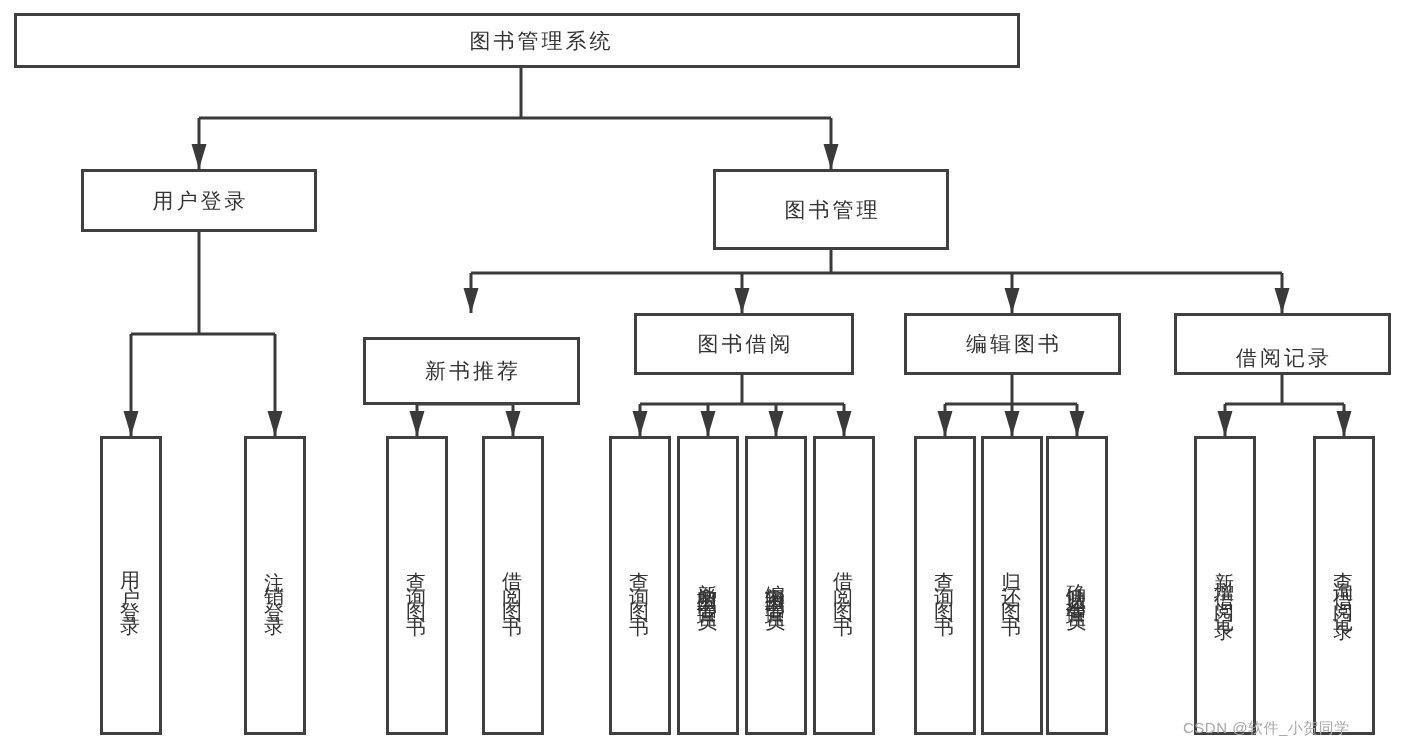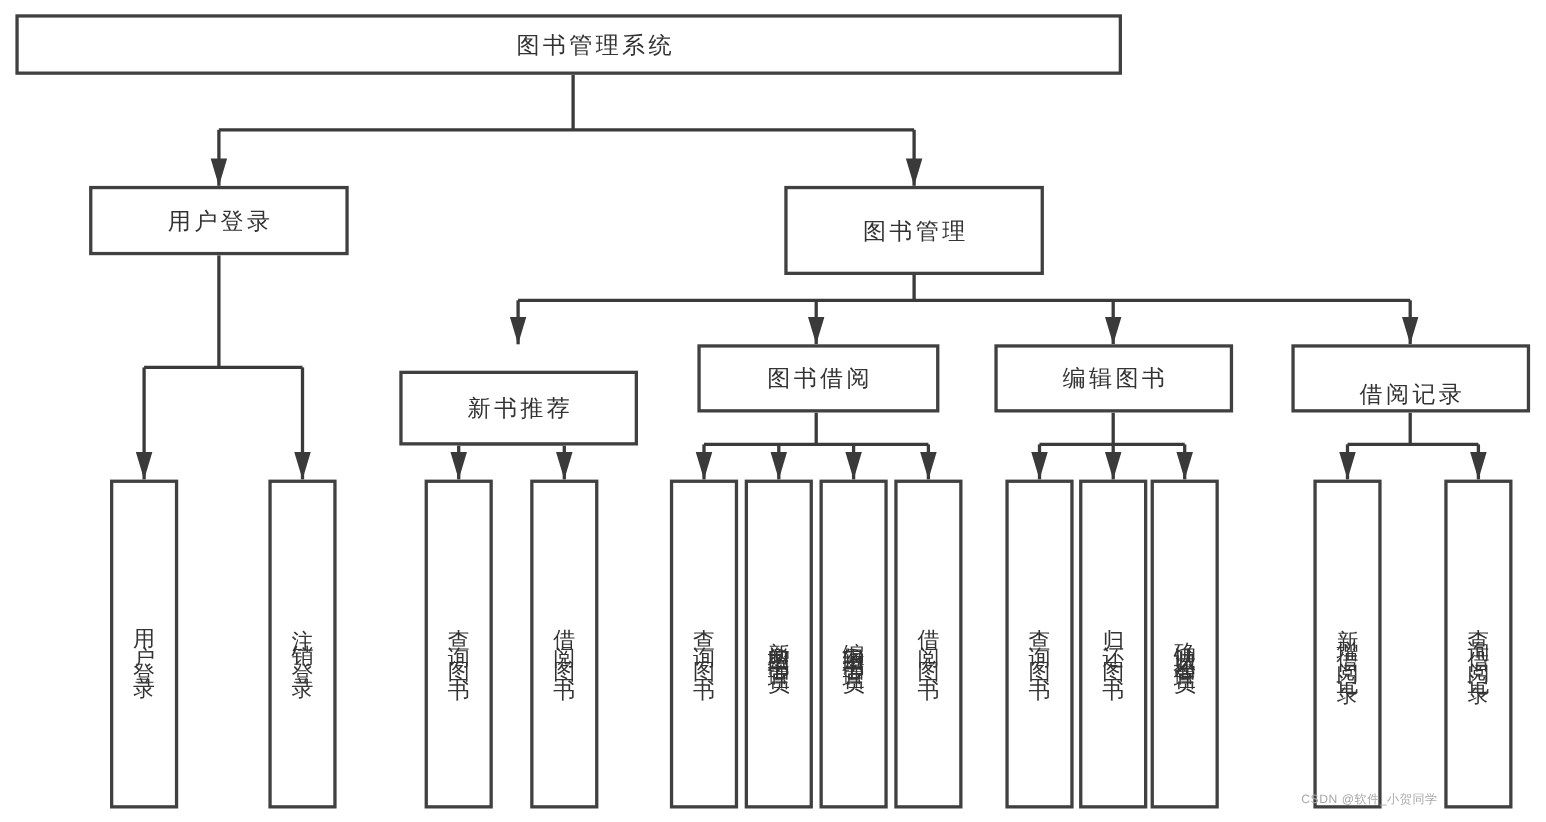--- a/index.html
+++ b/index.html
@@ -27,21 +27,21 @@
     display:flex;align-items:center;justify-content:center;
   }
   .h{font-size:21px;letter-spacing:3px;}
   .h span{padding-left:3px;} 
   .v{writing-mode:vertical-rl;font-size:20px;}
   .s4{letter-spacing:15px;}
   .s6{letter-spacing:10px;}
   .s9{letter-spacing:4px;}
   .watermark{
     position:absolute;left:1183px;top:719px;
-    font-size:11px;color:var(--watermark);
+    font-size:15px;color:var(--watermark);
     letter-spacing:.5px;white-space:nowrap;z-index:5;
   }
 </style>
 </head>
 <body>
 
 <div class="stage">
 
   <svg class="wires" viewBox="0 0 1405 747" xmlns="http://www.w3.org/2000/svg">
     <defs>

